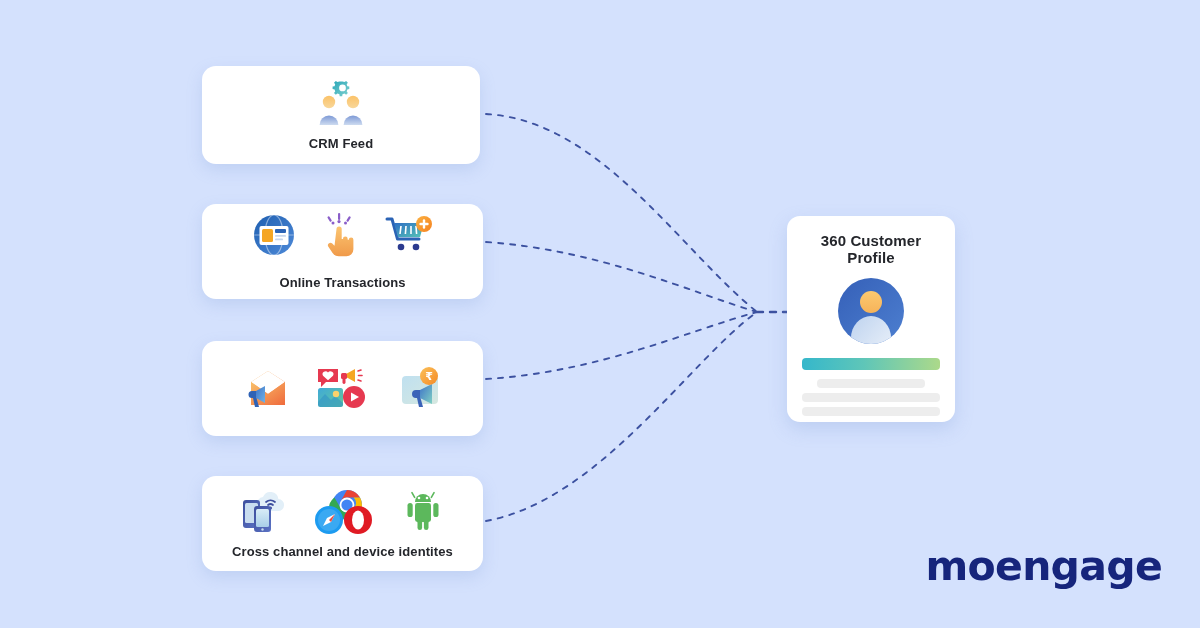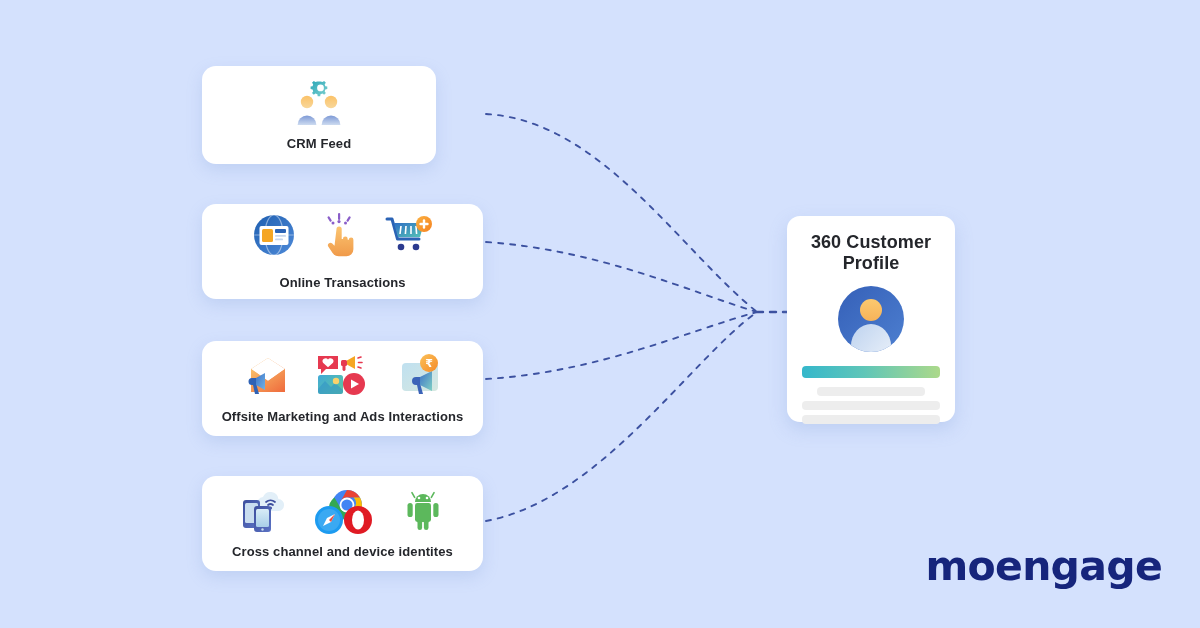--- a/index.html
+++ b/index.html
@@ -44,21 +44,21 @@
   #profile-card {
     position: absolute;
     left: 787px; top: 216px;
     width: 168px; height: 206px;
     background: #fff;
     border-radius: 13px;
     box-shadow: 0 7px 18px rgba(120,150,210,0.25);
     padding: 16px 14px;
   }
   #profile-title {
-    font-size: 18px;
+    font-size: 15px;
     font-weight: 600;
     color: #24262b;
     text-align: center;
     letter-spacing: .1px;
   }
   #avatar-wrap {
     display: flex; justify-content: center;
     margin-top: 12px;
   }
   .bar { border-radius: 4px; }
@@ -86,21 +86,21 @@
   <svg id="connectors" viewBox="0 0 1200 628">
     <g fill="none" stroke="#3c51a0" stroke-width="1.9" stroke-linecap="round" stroke-dasharray="5 7">
       <path d="M486,114 C600,120 680,250 757,312"></path>
       <path d="M486,242 C600,250 690,292 757,312"></path>
       <path d="M486,379 C600,372 690,330 757,312"></path>
       <path d="M486,521 C600,500 690,360 757,312"></path>
       <path d="M757,312 L790,312" stroke-width="2.4" stroke-dasharray="6 7"></path>
     </g>
   </svg>
 
-  <div class="source-card" style="left:202px; top:66px; width:234px; height:98px;">
+  <div class="source-card" style="left:202px; top:66px; width:278px; height:98px;">
     <div class="icon-row">
       <svg width="54" height="46" viewBox="0 0 54 46">
         <defs>
           <linearGradient id="bodyG" x1="0" y1="0" x2="0" y2="1">
             <stop offset="0" stop-color="#7e9ad6"></stop>
               <stop offset="1" stop-color="#cddbf0"></stop>
           </linearGradient>
           <linearGradient id="headG" x1="0" y1="0" x2="0" y2="1">
             <stop offset="0" stop-color="#fbc268"></stop>
               <stop offset="1" stop-color="#f8d79a"></stop>
@@ -256,21 +256,20 @@
           </linearGradient>
         </defs>
         <rect x="4" y="8" width="36" height="28" rx="4" fill="url(#adBgG)"></rect>
         <path d="M34,16 L22,22 v8 l12,6 Z" fill="url(#adMegG)"></path>
         <path d="M22,22 h-4 a3.5,3.5 0 0 0 0,8 h4 Z" fill="#3b63b8"></path>
         <path d="M19,30 l2,9 h4 l-2.5,-9 Z" fill="#3b63b8"></path>
         <circle cx="31" cy="8" r="9" fill="url(#coinG)"></circle>
         <text x="31" y="12.4" font-size="11" font-weight="700" fill="#ffffff" text-anchor="middle" font-family="DejaVu Sans, sans-serif">₹</text>
       </svg>
     </div>
-    <div class="card-label" style="margin-top:11px;">Offsite Marketing and Ads Interactions</div>
   </div>
 
   <div class="source-card" style="left:202px; top:476px; width:281px; height:95px;">
     <div class="icon-row" style="gap:28px;">
 
       <svg width="46" height="44" viewBox="0 0 46 44">
         <defs>
           <linearGradient id="phA" x1="0" y1="0" x2="1" y2="1">
             <stop offset="0" stop-color="#3e4f9e"></stop>
               <stop offset="1" stop-color="#5b73c4"></stop>

